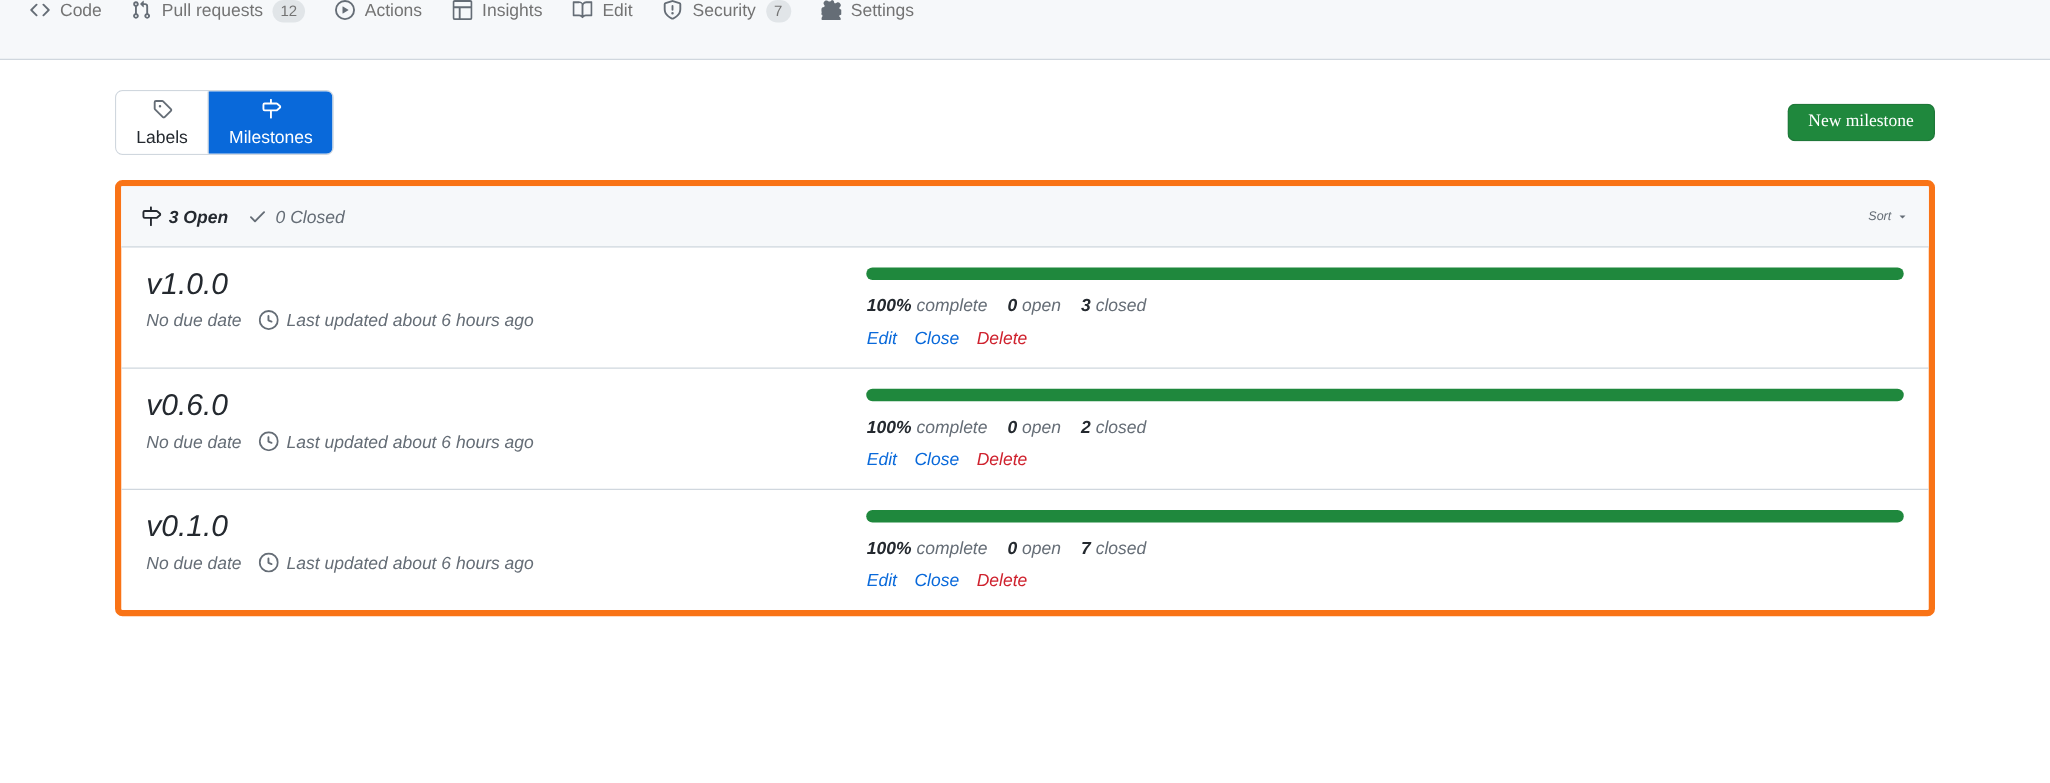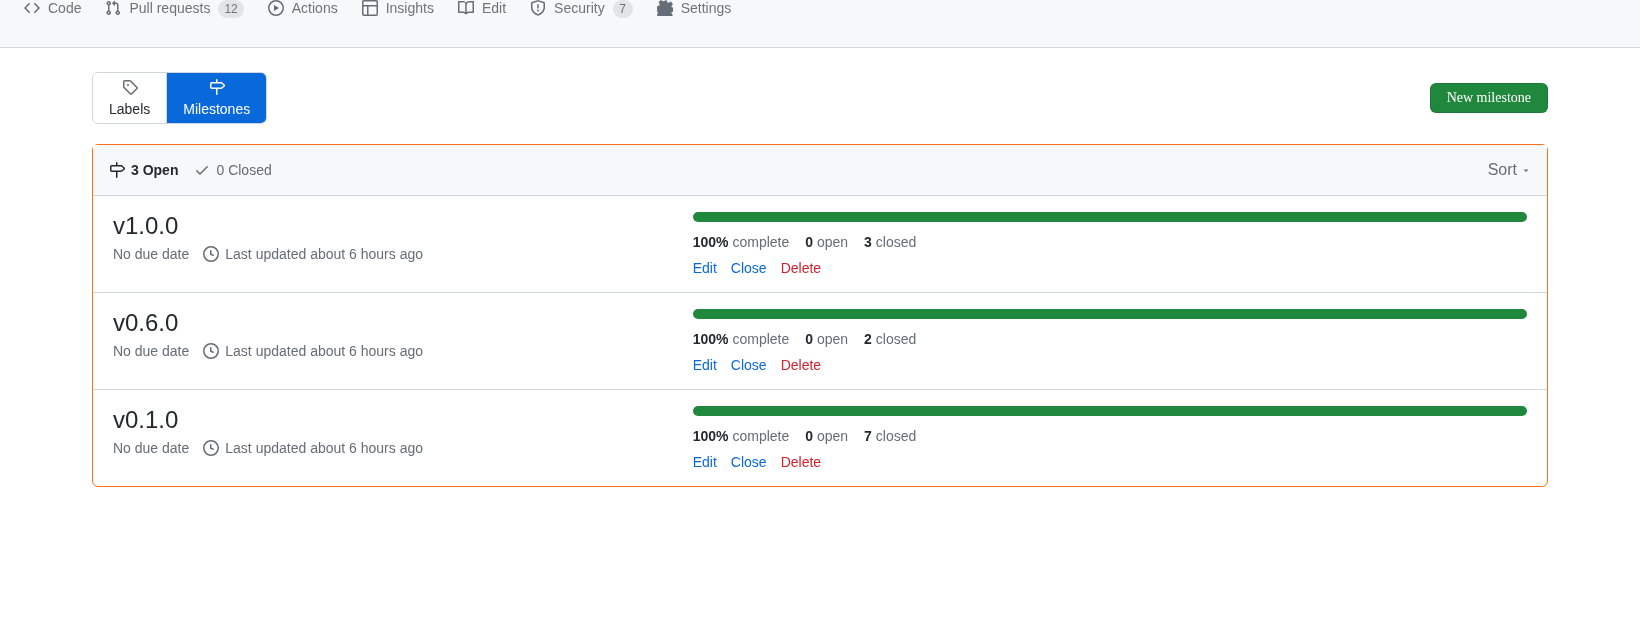--- a/index.html
+++ b/index.html
@@ -86,35 +86,36 @@
       border: 1px solid rgba(31,35,40,.15);
       border-radius: 6px;
       padding: 6px 16px;
       font-size: 14px;
       font-weight: 500;
       cursor: pointer;
       font-family: Liberation Serif, serif;
     }
 
     .box {
-      border: 1px solid #f97316;
+      border: 5px solid #f97316;
       border-radius: 6px;
+      font-style: italic;
     }
     .box-header {
       background: #f6f8fa;
       border-bottom: 1px solid #d0d7de;
       padding: 16px;
       display: flex;
       justify-content: space-between;
       align-items: center;
     }
     .table-filters { display: inline-flex; gap: 16px; font-size: 14px; }
     .filter-open { font-weight: 600; display:inline-flex; align-items:center; gap:6px; cursor:pointer; }
     .filter-closed { color:#656d76; display:inline-flex; align-items:center; gap:6px; cursor:pointer; }
-    .sort-btn { font-size:16px; color:#656d76; cursor:pointer; display:inline-flex; align-items:center; gap:4px; }
+    .sort-btn { font-size:10px; color:#656d76; cursor:pointer; display:inline-flex; align-items:center; gap:4px; }
 
     .milestone-row {
       display:flex;
       padding: 16px 20px;
       border-bottom: 1px solid #d0d7de;
     }
     .box .milestone-row:last-child { border-bottom: 0; }
     .milestone-left { width: 41%; }
     .milestone-right { flex: 1; }
     .milestone-title {

